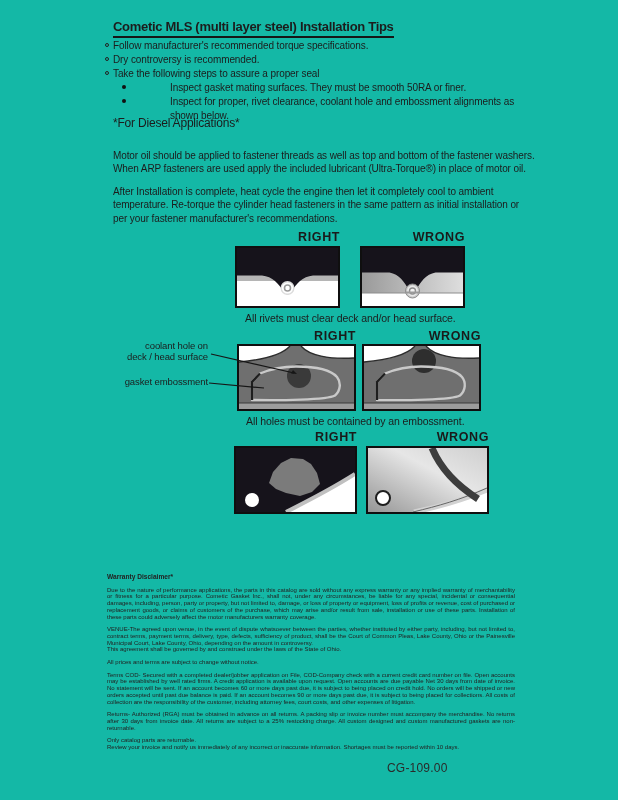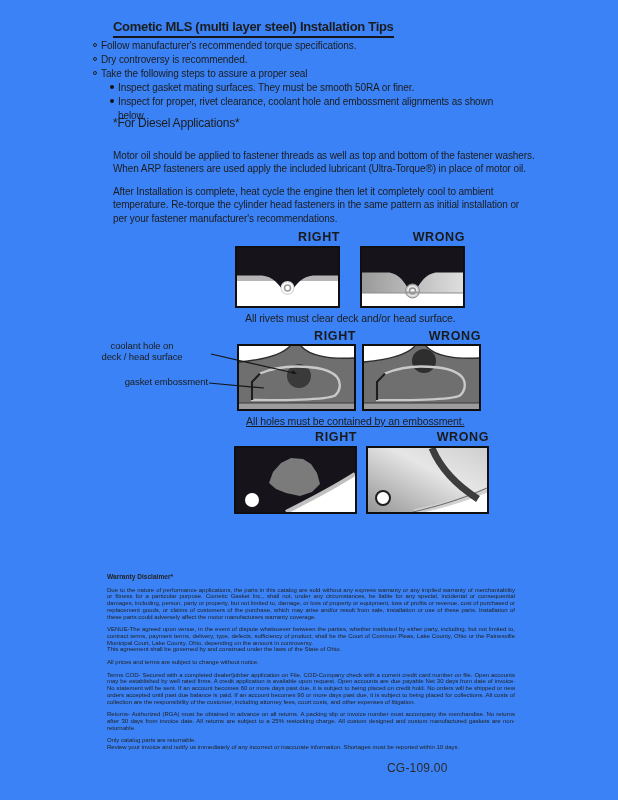--- a/index.html
+++ b/index.html
@@ -1,25 +1,25 @@
 <!DOCTYPE html>
 <html><head>
 <meta charset="utf-8">
 <style>
   * { margin:0; padding:0; box-sizing:border-box; }
   html,body { width:618px; height:800px; background:#ffffff; }
   body { font-family:"Liberation Sans", sans-serif; color:#1c1c1c; }
-  .page { position:relative; width:618px; height:800px; background:#3b82f6; overflow:hidden; }
+  .page { position:relative; width:618px; height:800px; background:#14b8a6; overflow:hidden; }
 
   .title { position:absolute; left:113px; top:19px; font-size:13px; font-weight:bold;
            letter-spacing:-0.3px; border-bottom:2px solid #161616; padding-bottom:2px; }
 
-  .tips { position:absolute; left:93px; top:39px; width:430px; font-size:10px; letter-spacing:-0.1px; }
+  .tips { position:absolute; left:105px; top:39px; width:430px; font-size:10px; letter-spacing:-0.1px; }
   .tip-row { display:flex; align-items:flex-start; line-height:14px; }
-  .tip-row.sub { padding-left:17px; }
+  .tip-row.sub { padding-left:17px;gap:40px; }
   .o-marker { width:4px; height:4px; border:1px solid #222; border-radius:50%;
               margin:4px 4px 0 0; flex:0 0 auto; }
   .d-marker { width:4px; height:4px; background:#111; border-radius:50%;
               margin:4px 4px 0 0; flex:0 0 auto; }
 
   .diesel { position:absolute; left:113px; top:117px; width:422px; font-size:10px; line-height:13.5px; letter-spacing:-0.1px; }
   .diesel-heading { font-size:12px; font-weight:normal; margin-bottom:18px; letter-spacing:-0.2px; }
   .diesel p { margin-bottom:9px; }
 
   .dg-header { position:absolute; font-size:12.5px; font-weight:bold; letter-spacing:0.6px;
@@ -103,21 +103,21 @@
       <line x1="0" y1="45" x2="101" y2="45" stroke="#8d8d8d" stroke-width="1"></line>
       <path d="M0,0 H101 V24.5 H73.5 C64,26 58,34.5 54,42.5 Q50.5,48.5 47,42.5 C43,34.5 37,26 27.5,24.5 H0 Z" fill="#16131b"></path>
       <circle cx="50.5" cy="43" r="7" fill="#c9c9c9" stroke="#8d8d8d" stroke-width="1"></circle>
       <circle cx="50.5" cy="43" r="5.4" fill="#e9e9e9"></circle>
       <circle cx="50.5" cy="43" r="3" fill="#f2f2f2" stroke="#8d8d8d" stroke-width="1.4"></circle>
       <line x1="44" y1="44.5" x2="57" y2="44.5" stroke="#9a9a9a" stroke-width="2"></line>
     </svg>
   </div>
   <div class="dg-caption" style="left:236px; top:312px; width:300px;">All rivets must clear deck and/or head surface.</div>
 
-  <div class="call-label" style="left:94px; top:341px;text-align:center;">
+  <div class="call-label" style="left:112px; top:341px;">
     <div>coolant hole on</div>
     <div>deck / head surface</div>
   </div>
   <div class="call-label" style="left:112px; top:377px;">gasket embossment</div>
 
   <div class="dg-header" style="left:237px; top:329px; width:119px;">RIGHT</div>
   <div class="dg-header" style="left:362px; top:329px; width:119px;">WRONG</div>
 
   <div class="dg-box" style="left:237px; top:344px; width:119px; height:67px;">
     <svg width="115" height="63" viewBox="0 0 115 63">
@@ -138,21 +138,21 @@
       <path d="M0,63 V16 C26,13.5 43,9 51,0 L62,0 C70,9.5 90,13.5 115,12 V63 Z" fill="#6f6f6f"></path>
       <path d="M0,16 C26,13.5 43,9 51,0" stroke="#2c2c2c" stroke-width="1.4" fill="none"></path>
       <path d="M62,0 C70,9.5 90,13.5 115,12" stroke="#2c2c2c" stroke-width="1.4" fill="none"></path>
       <rect y="57" width="115" height="6" fill="#9c9c9c"></rect>
       <line x1="0" y1="57" x2="115" y2="57" stroke="#3a3a3a" stroke-width="1"></line>
       <circle cx="60" cy="15" r="12" fill="#2e2e2e"></circle>
       <path d="M13,54 V36 L21,27.5 C33,22.5 47,20.5 57,20.5 C76,20.5 92,24 98,31 C102,36 102,44 96,49.5 C88,54 40,54.5 13,54 Z" stroke="#c9c9c9" stroke-width="2.4" fill="none" stroke-linejoin="round"></path>
       <path d="M13,54 V36 L21,27.5" stroke="#1e1e1e" stroke-width="2.4" fill="none"></path>
     </svg>
   </div>
-  <div class="dg-caption" style="left:237px; top:415px; width:260px;text-decoration:underline;">All holes must be contained by an embossment.</div>
+  <div class="dg-caption" style="left:237px; top:415px; width:260px;">All holes must be contained by an embossment.</div>
 
   <div class="dg-header" style="left:234px; top:430px; width:123px;">RIGHT</div>
   <div class="dg-header" style="left:366px; top:430px; width:123px;">WRONG</div>
 
   <div class="dg-box" style="left:234px; top:446px; width:123px; height:68px;">
     <svg width="119" height="64" viewBox="0 0 119 64">
       <rect width="119" height="64" fill="#ffffff"></rect>
       <path d="M0,0 H119 V26 C97,40 72,53 50,64 L0,64 Z" fill="#16131b"></path>
       <path d="M119,26 C97,40 72,53 50,64" stroke="#c0c0c0" stroke-width="4" fill="none"></path>
       <path d="M33,35 L37,24 L45,15 L55,10 L67,11 L75,16 L81,25 L84,36 L76,44 L64,48 L50,45 L40,41 Z" fill="#7b7b7b"></path>

